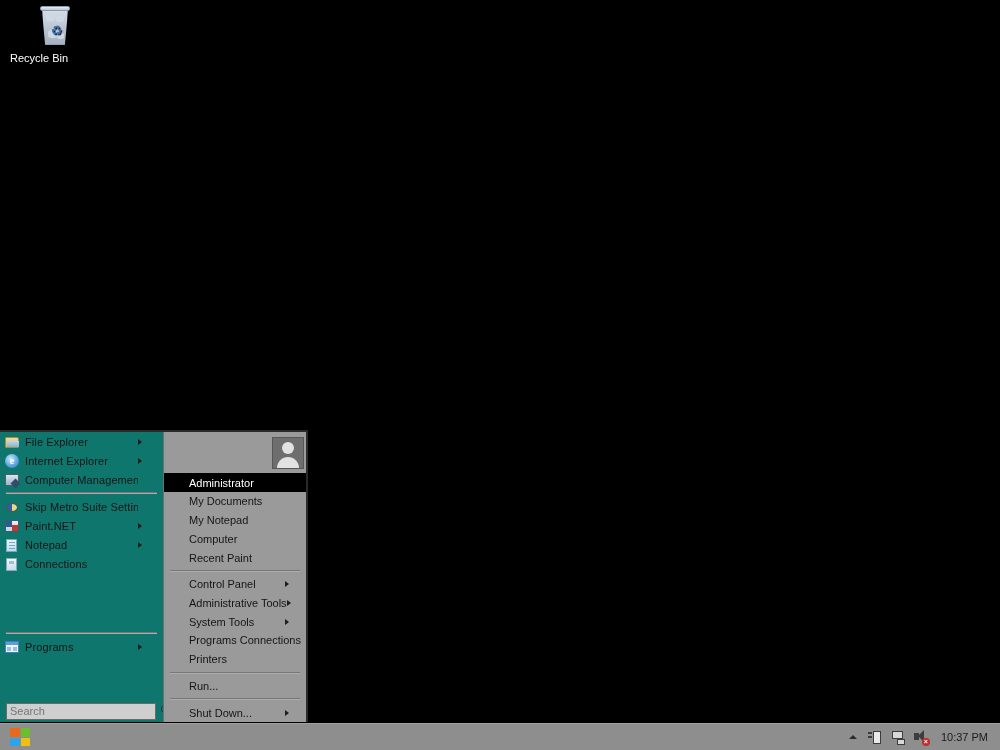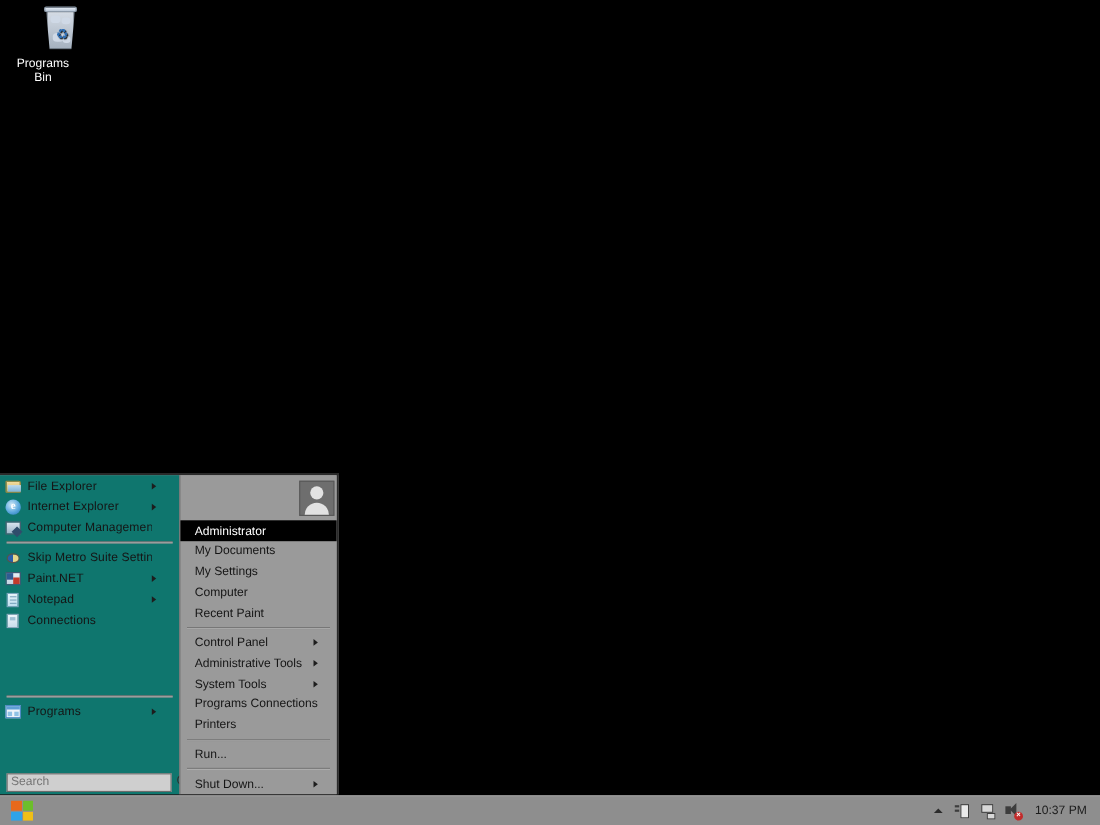--- a/index.html
+++ b/index.html
@@ -155,21 +155,21 @@
     background: #777777;
     border-bottom: 1px solid #adadad;
     margin: 3px 6px 3px 6px;
   }
 
   
   .ri {
     display: flex;
     align-items: center;
     height: 19px;
-    padding-left: 13px;
+    padding-left: 25px;
     padding-right: 5px;
     box-sizing: border-box;
     white-space: nowrap;
     color: #151515;
     font-size: 11px;
   }
   .ri .lbl { flex: 1 1 auto; }
   .ri .arrow {
     flex: 0 0 8px;
     width: 0; height: 0;
@@ -512,21 +512,21 @@
         <span class="lid"></span>
         <span class="body">
           <span class="crumple" style="left:3px; top:3px; width:9px; height:7px;"></span>
           <span class="crumple" style="left:13px; top:5px; width:8px; height:6px;"></span>
           <span class="crumple" style="left:5px; top:19px; width:10px; height:8px;"></span>
           <span class="crumple" style="left:14px; top:22px; width:7px; height:6px;"></span>
           <span class="rsym">♻</span>
         </span>
       </span>
     </span>
-    <span>Programs Bin</span>
+    <span>Recycle Bin</span>
   </div>
 
 </div>
 
 <div id="start-menu">
 
   <div id="menu-left">
     <div id="menu-left-items">
 
       <div class="mi">
@@ -618,21 +618,21 @@
 
     <div class="ri selected">
       <span class="lbl">Administrator</span>
       <span class="arrow hidden"></span>
     </div>
     <div class="ri">
       <span class="lbl">My Documents</span>
       <span class="arrow hidden"></span>
     </div>
     <div class="ri">
-      <span class="lbl">My Settings</span>
+      <span class="lbl">My Notepad</span>
       <span class="arrow hidden"></span>
     </div>
     <div class="ri">
       <span class="lbl">Computer</span>
       <span class="arrow hidden"></span>
     </div>
     <div class="ri">
       <span class="lbl">Recent Paint</span>
       <span class="arrow hidden"></span>
     </div>

